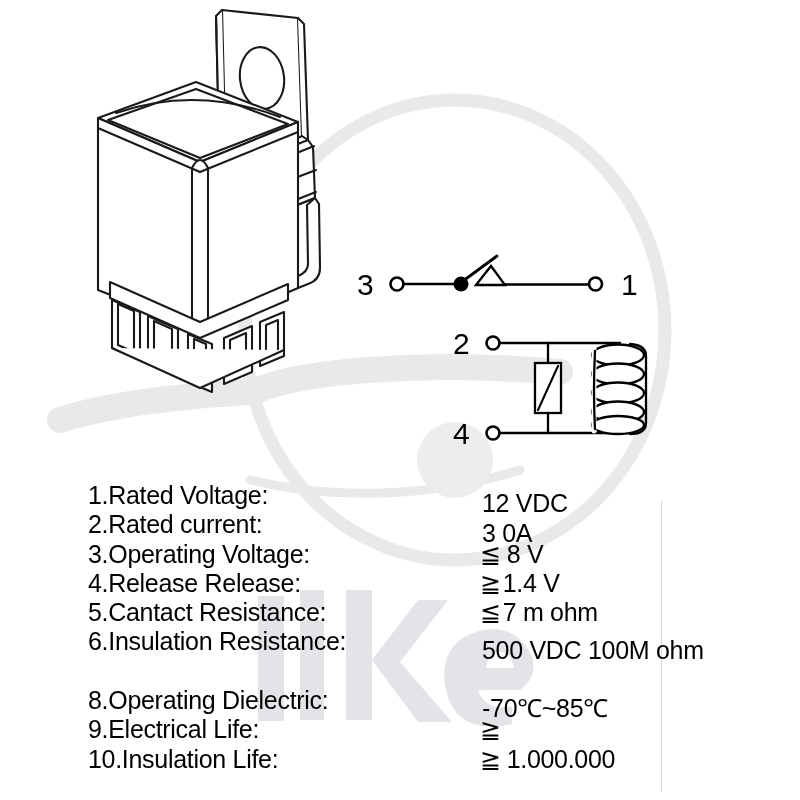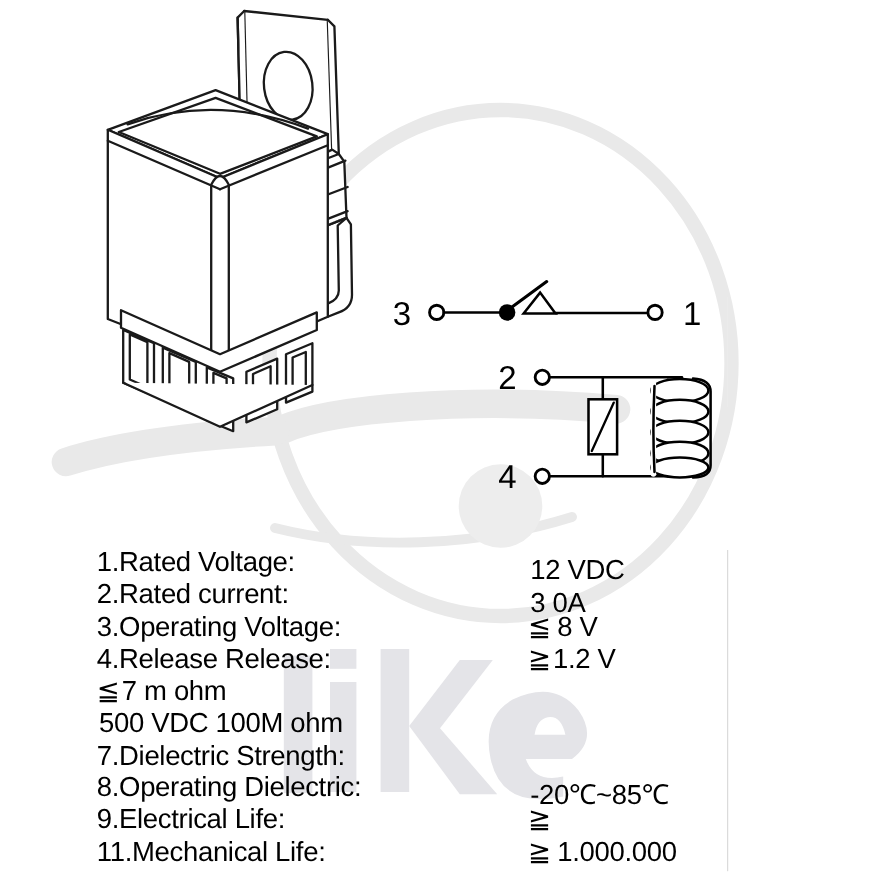--- a/index.html
+++ b/index.html
@@ -44,21 +44,21 @@
     top: 245px;
     width: 320px;
     height: 225px;
     z-index: 2;
   }
 
   
   #spec-list {
     position: absolute;
     left: 88px;
-    top: 497px;
+    top: 481px;
     width: 700px;
     z-index: 2;
   }
   .spec-row {
     display: flex;
     align-items: baseline;
     height: 29.3px;
     line-height: 29.3px;
     white-space: nowrap;
   }
@@ -262,59 +262,60 @@
       <span class="spec-value">
           <span class="cmp cmp-gap">≦</span>
           <span>8 V</span>
         </span>
     </div>
 
     <div class="spec-row">
       <span class="spec-label"><span>4.</span><span>Release Release:</span></span>
       <span class="spec-value">
           <span class="cmp">≧</span>
-          <span>1.2 V</span>
-        </span>
-    </div>
-
-    <div class="spec-row">
+          <span>1.4 V</span>
+        </span>
+    </div>
+
+    <div class="spec-row">
+      <span class="spec-label"><span>5.</span><span>Cantact Resistance:</span></span>
       <span class="spec-value">
           <span class="cmp">≦</span>
           <span>7 m ohm</span>
         </span>
     </div>
 
     <div class="spec-row">
+      <span class="spec-label"><span>6.</span><span>Insulation Resistance:</span></span>
       <span class="spec-value">
           <span class="cmp"></span>
           <span>500 VDC 100M ohm</span>
         </span>
     </div>
 
     <div class="spec-row">
-      <span class="spec-label"><span>7.</span><span>Dielectric Strength:</span></span>
     </div>
 
     <div class="spec-row">
       <span class="spec-label"><span>8.</span><span>Operating Dielectric:</span></span>
       <span class="spec-value">
           <span class="cmp"></span>
-          <span>-20℃~85℃</span>
+          <span>-70℃~85℃</span>
         </span>
     </div>
 
     <div class="spec-row">
       <span class="spec-label"><span>9.</span><span>Electrical Life:</span></span>
       <span class="spec-value">
           <span class="cmp cmp-gap">≧</span>
         </span>
     </div>
 
     <div class="spec-row">
-      <span class="spec-label"><span>11.</span><span>Mechanical Life:</span></span>
+      <span class="spec-label"><span>10.</span><span>Insulation Life:</span></span>
       <span class="spec-value">
           <span class="cmp cmp-gap">≧</span>
           <span>1.000.000</span>
         </span>
     </div>
 
   </div>
 
 </div>
 

